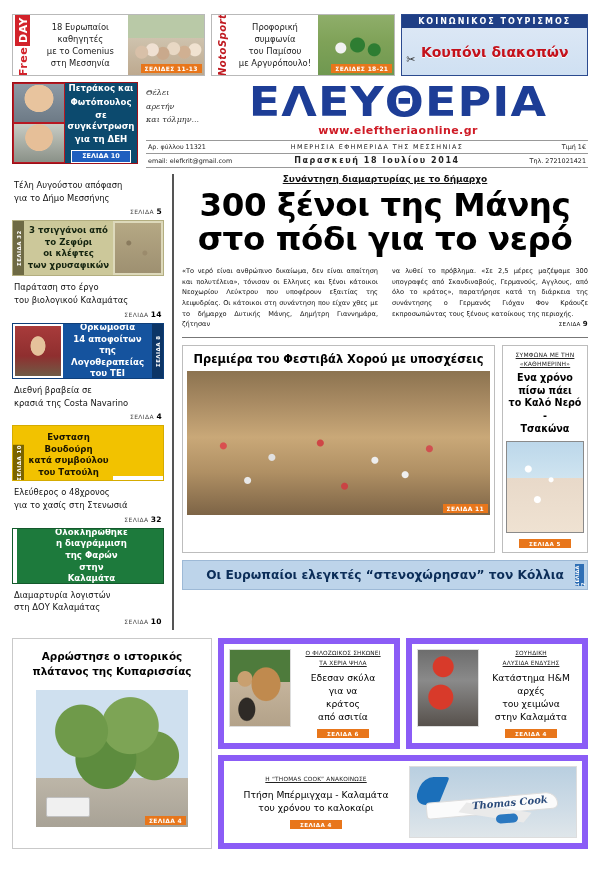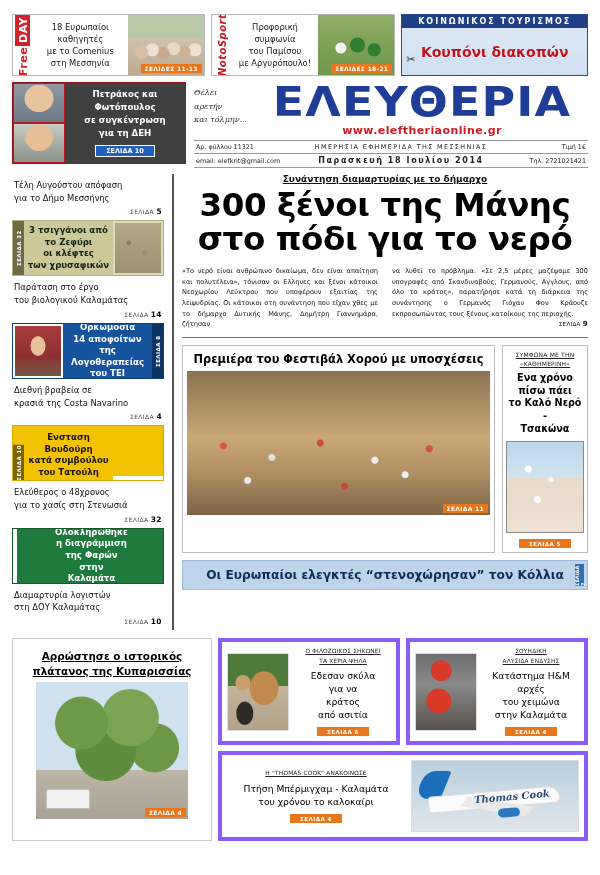--- a/index.html
+++ b/index.html
@@ -159,22 +159,22 @@
   }
 
   
   .masthead {
     display: flex;
     padding: 0 12px;
     align-items: flex-start;
     gap: 8px;
   }
   .ad-petrakos {
-    width: 174px; height: 82px;
-    background: #404040;
+    width: 126px; height: 82px;
+    background: #0c4a6e;
     border: 1px solid #9c1019;
     display: flex;
     position: relative;
     overflow: hidden;
     flex: 0 0 auto;
   }
   .ad-faces { width: 52px; display: flex; flex-direction: column; }
   .face {
     flex: 1;
     background:
@@ -488,22 +488,21 @@
     flex-direction: column;
     align-items: center;
     flex: 0 0 auto;
   }
   .bot-left h4 {
     font-size: 10.4px;
     font-weight: bold;
     text-align: center;
     line-height: 1.4;
     color: #000;
-    padding: 4px 0 4px 0;
-    text-decoration: underline;
+    padding: 4px 0 12px 0;
   }
   .tree-img {
     width: 152px; height: 137px;
     position: relative;
     background:
       radial-gradient(circle at 30% 30%, #6f9a4a 26px, transparent 27px),
       radial-gradient(circle at 62% 26%, #7da455 28px, transparent 29px),
       radial-gradient(circle at 46% 50%, #5d8c3e 30px, transparent 31px),
       radial-gradient(circle at 78% 48%, #6d9647 24px, transparent 25px),
       linear-gradient(#cfe0ef 0%, #cfe0ef 64%, #bdb6a8 64%, #a8a296 100%);
@@ -512,25 +511,24 @@
     position: absolute;
     left: 10px; bottom: 10px;
     width: 44px; height: 20px;
     background: #f0f0f0;
     border: 1px solid #c0c0c0;
     border-radius: 2px;
   }
   .bot-right { flex: 1; display: flex; flex-direction: column; gap: 6px; }
   .bot-row-top { display: flex; gap: 6px; }
   .card {
-    border: 4px solid #8b5cf6;
+    border: 6px solid #8b5cf6;
     padding: 5px;
     display: flex;
     gap: 6px;
-    align-items: center;
     background: #fff;
   }
   .card.dogs { flex: 1; }
   .card.hm { flex: 1; }
   .card-img { flex: 0 0 auto; border: 1px solid #ddd; }
   .img-dogs {
     width: 62px; height: 78px;
     background:
       radial-gradient(ellipse at 60% 45%, #c08a4e 14px, transparent 15px),
       radial-gradient(ellipse at 25% 38%, #c9a070 7px, transparent 8px),

